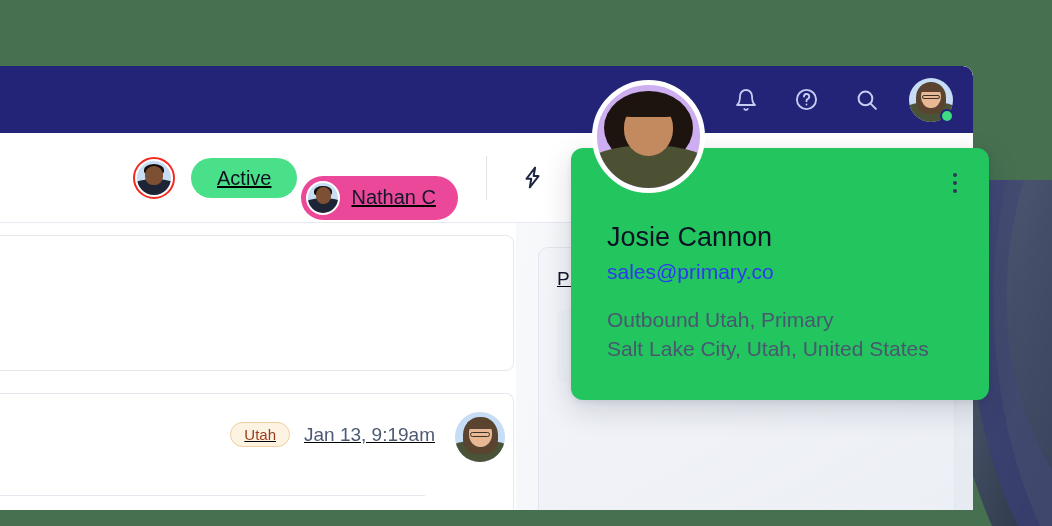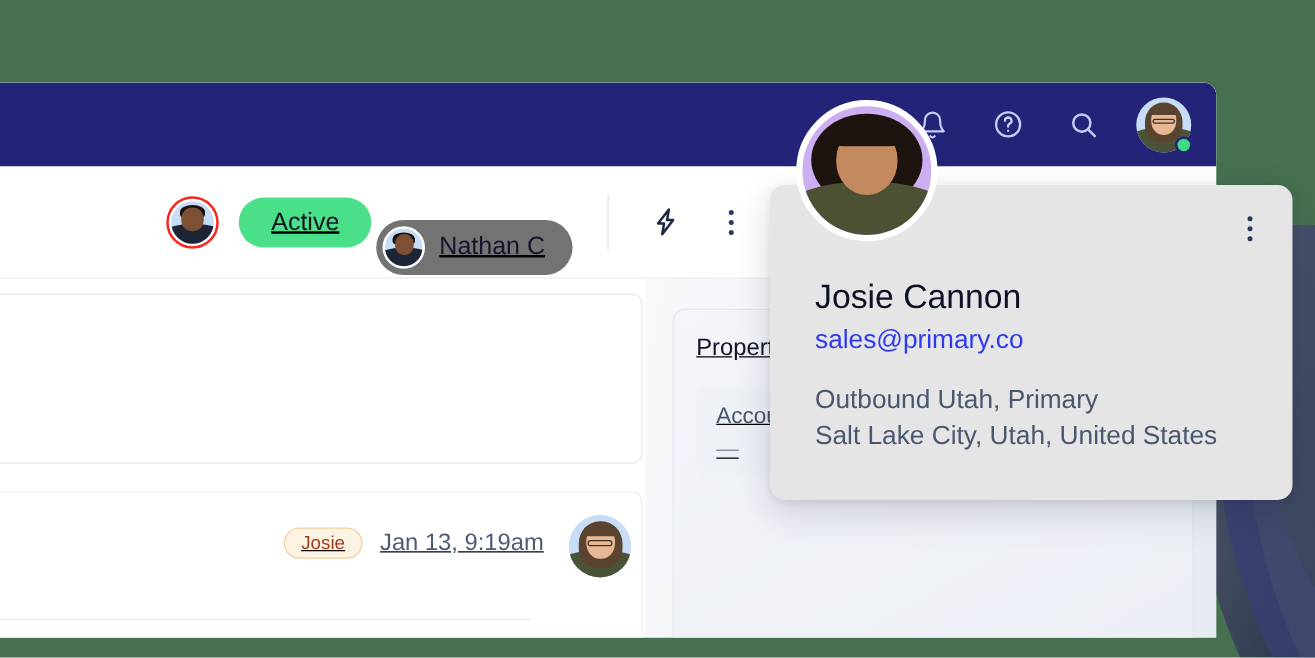--- a/index.html
+++ b/index.html
@@ -104,21 +104,21 @@
     border-radius: 22px;
     padding: 10px 26px;
     line-height: 1;
     white-space: nowrap;
   }
 
   .owner-chip {
     display: flex;
     align-items: center;
     gap: 11px;
-    background: #737373;
+    background: #ec4899;
     border-radius: 24px;
     padding: 5px 22px 5px 5px;
     margin-left: -12px;
     margin-top: 40px;
   }
   .owner-chip .chip-avatar {
     width: 34px; height: 34px;
     border-radius: 50%;
     background: #c6ddf5;
     overflow: hidden;
@@ -244,24 +244,24 @@
     display: flex; flex-direction: column; gap: 4px;
     align-items: center; justify-content: center;
     width: 24px; height: 26px;
   }
   .kebab i { width: 4px; height: 4px; border-radius: 50%; background: #2b3a57; display: block; }
   .kebab.light i { background: #3a4764; }
 
   
   .profile-card {
     position: absolute;
-    left: 616px; top: 148px;
+    left: 571px; top: 148px;
     width: 418px;
     height: 252px;
-    background: #e5e5e5;
+    background: #22c55e;
     border-radius: 12px;
     box-shadow: 0 10px 30px rgba(16,24,48,.16), 0 2px 6px rgba(16,24,48,.08);
     z-index: 6;
     padding: 74px 34px 0 36px;
   }
   .profile-card .card-kebab {
     position: absolute;
     right: 22px; top: 22px;
   }
   .profile-avatar {
@@ -409,21 +409,21 @@
     </div>
   </div>
 
   <div class="app-body">
 
     <div class="left-col">
       <div class="empty-card"></div>
 
       <div class="note-card">
         <div class="note-row">
-          <span class="note-badge">Josie</span>
+          <span class="note-badge">Utah</span>
           <span class="note-time">Jan 13, 9:19am</span>
         </div>
         <div class="note-divider"></div>
         <div class="note-avatar">
           <div class="f wom">
             <div class="body"></div>
               <div class="hair"></div>
               <div class="head"></div>
               <div class="hairfront"></div>
               <div class="glasses"></div>

